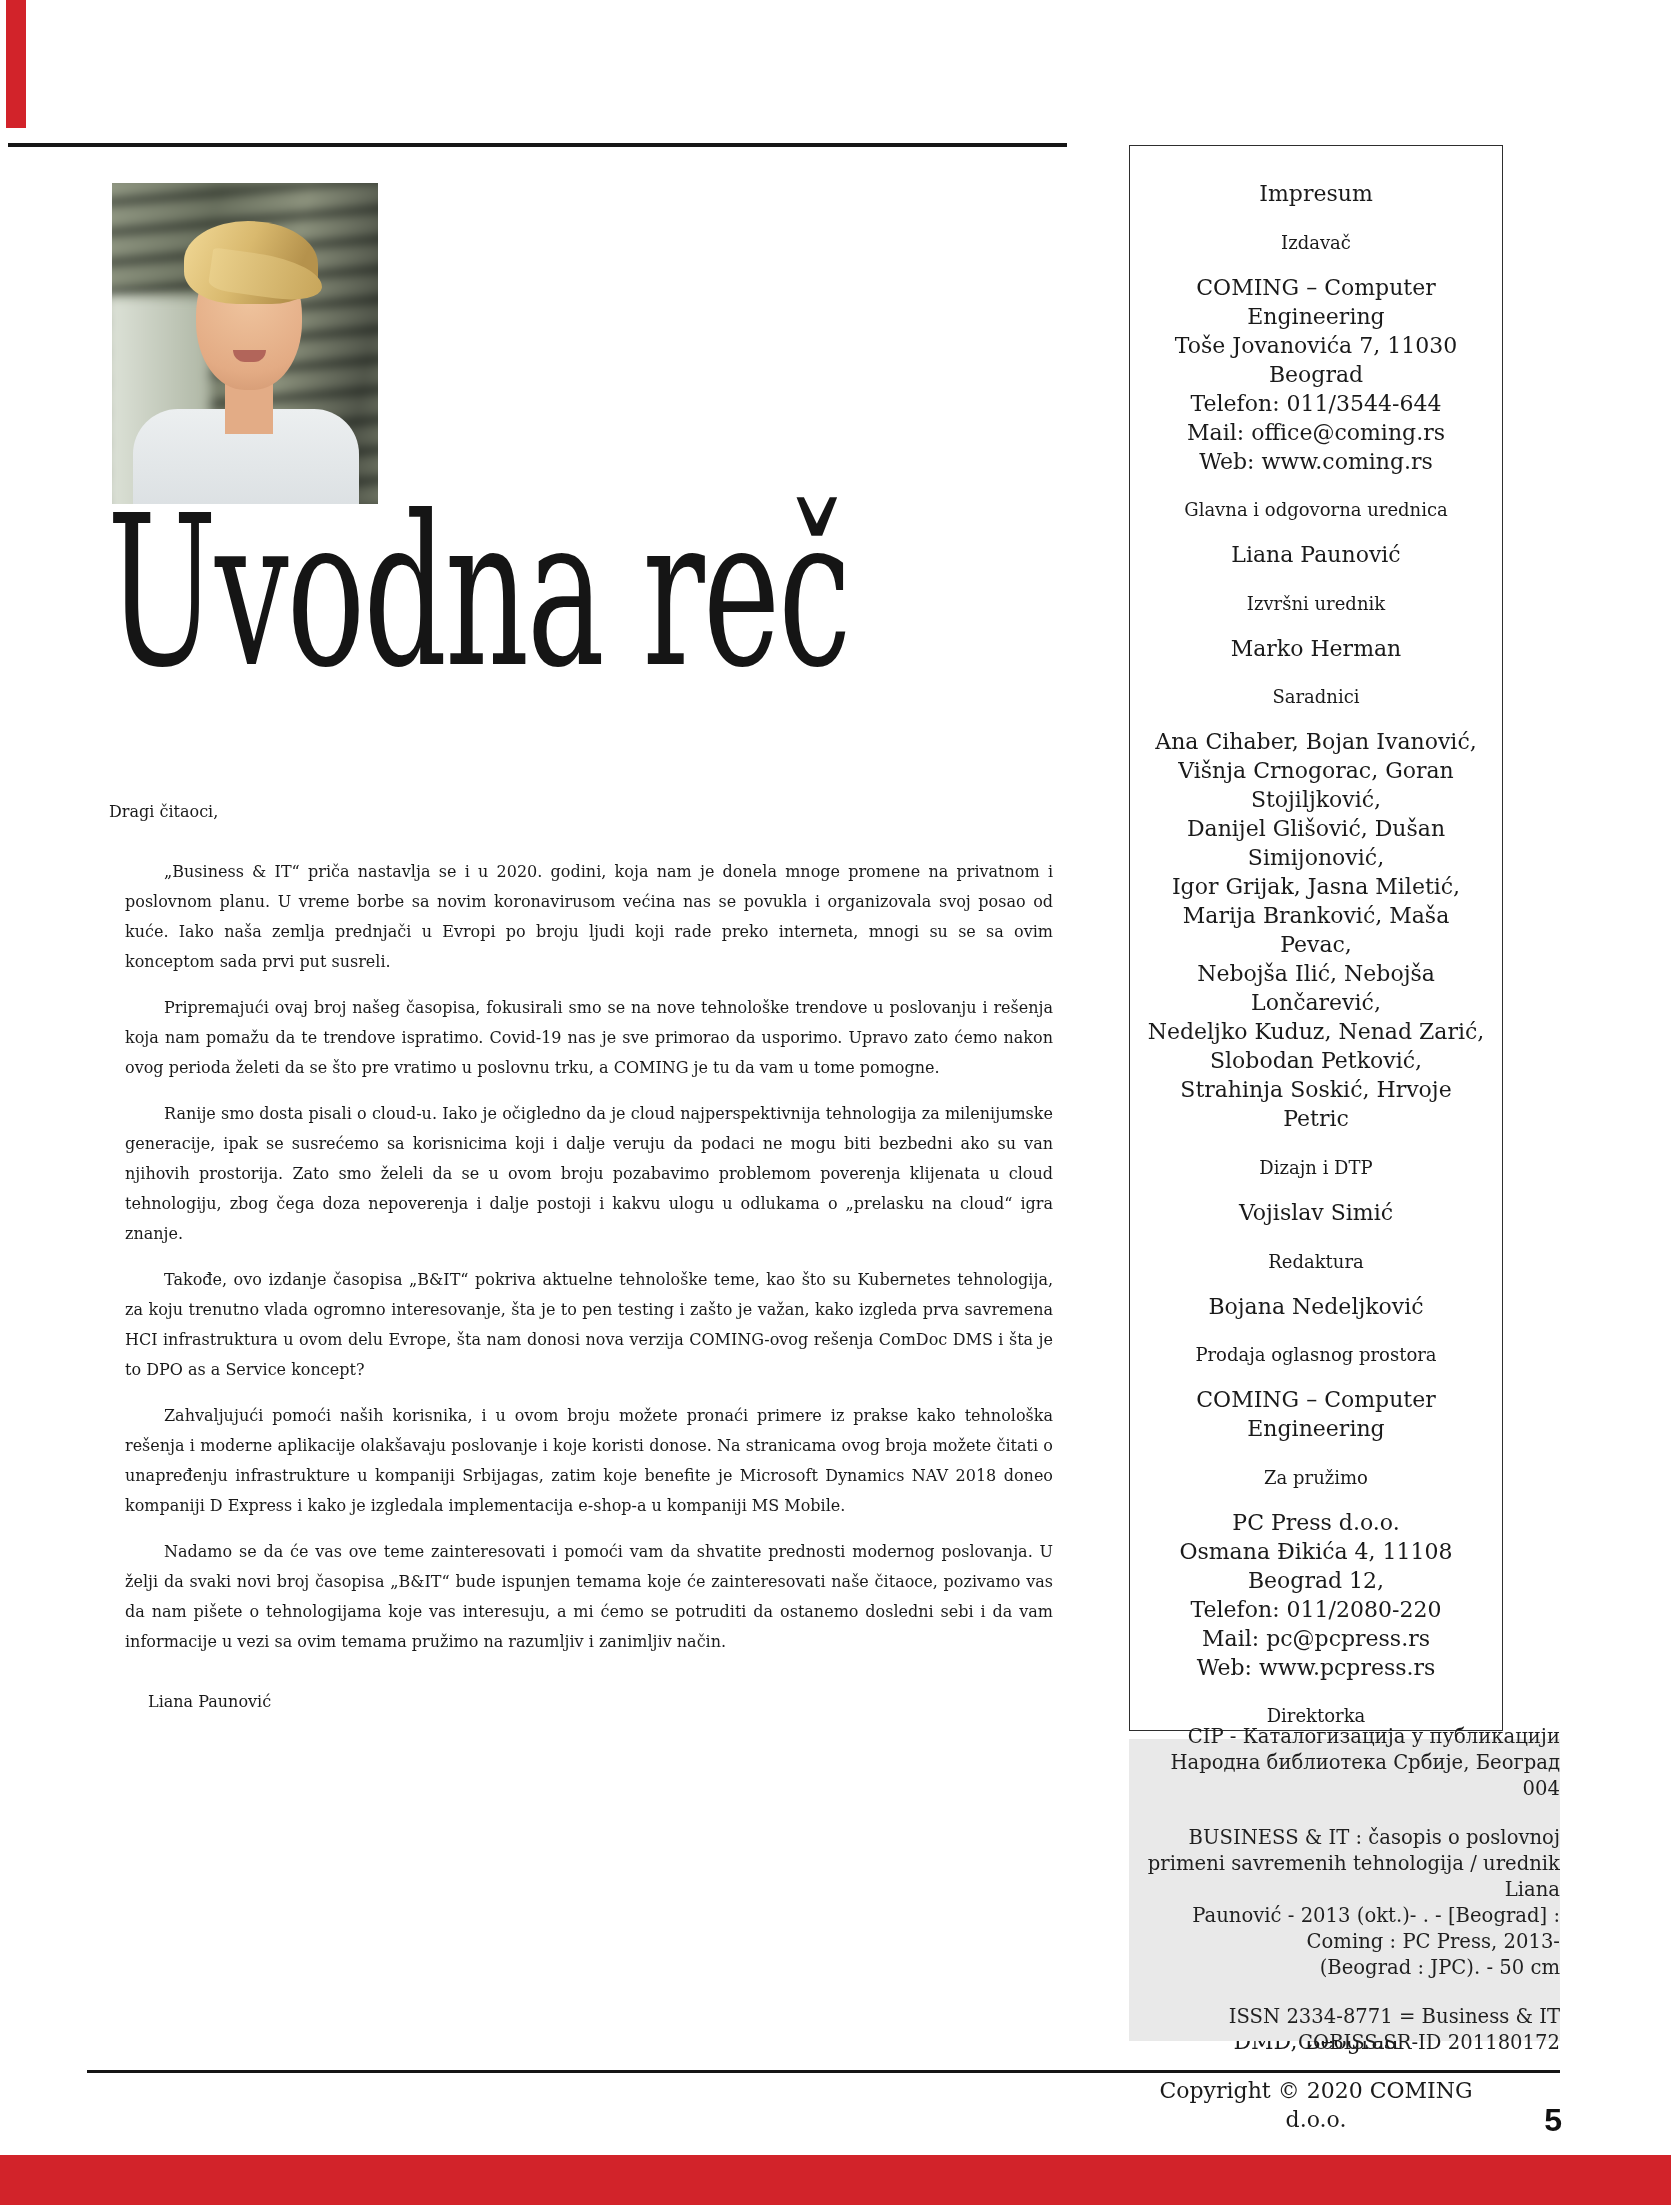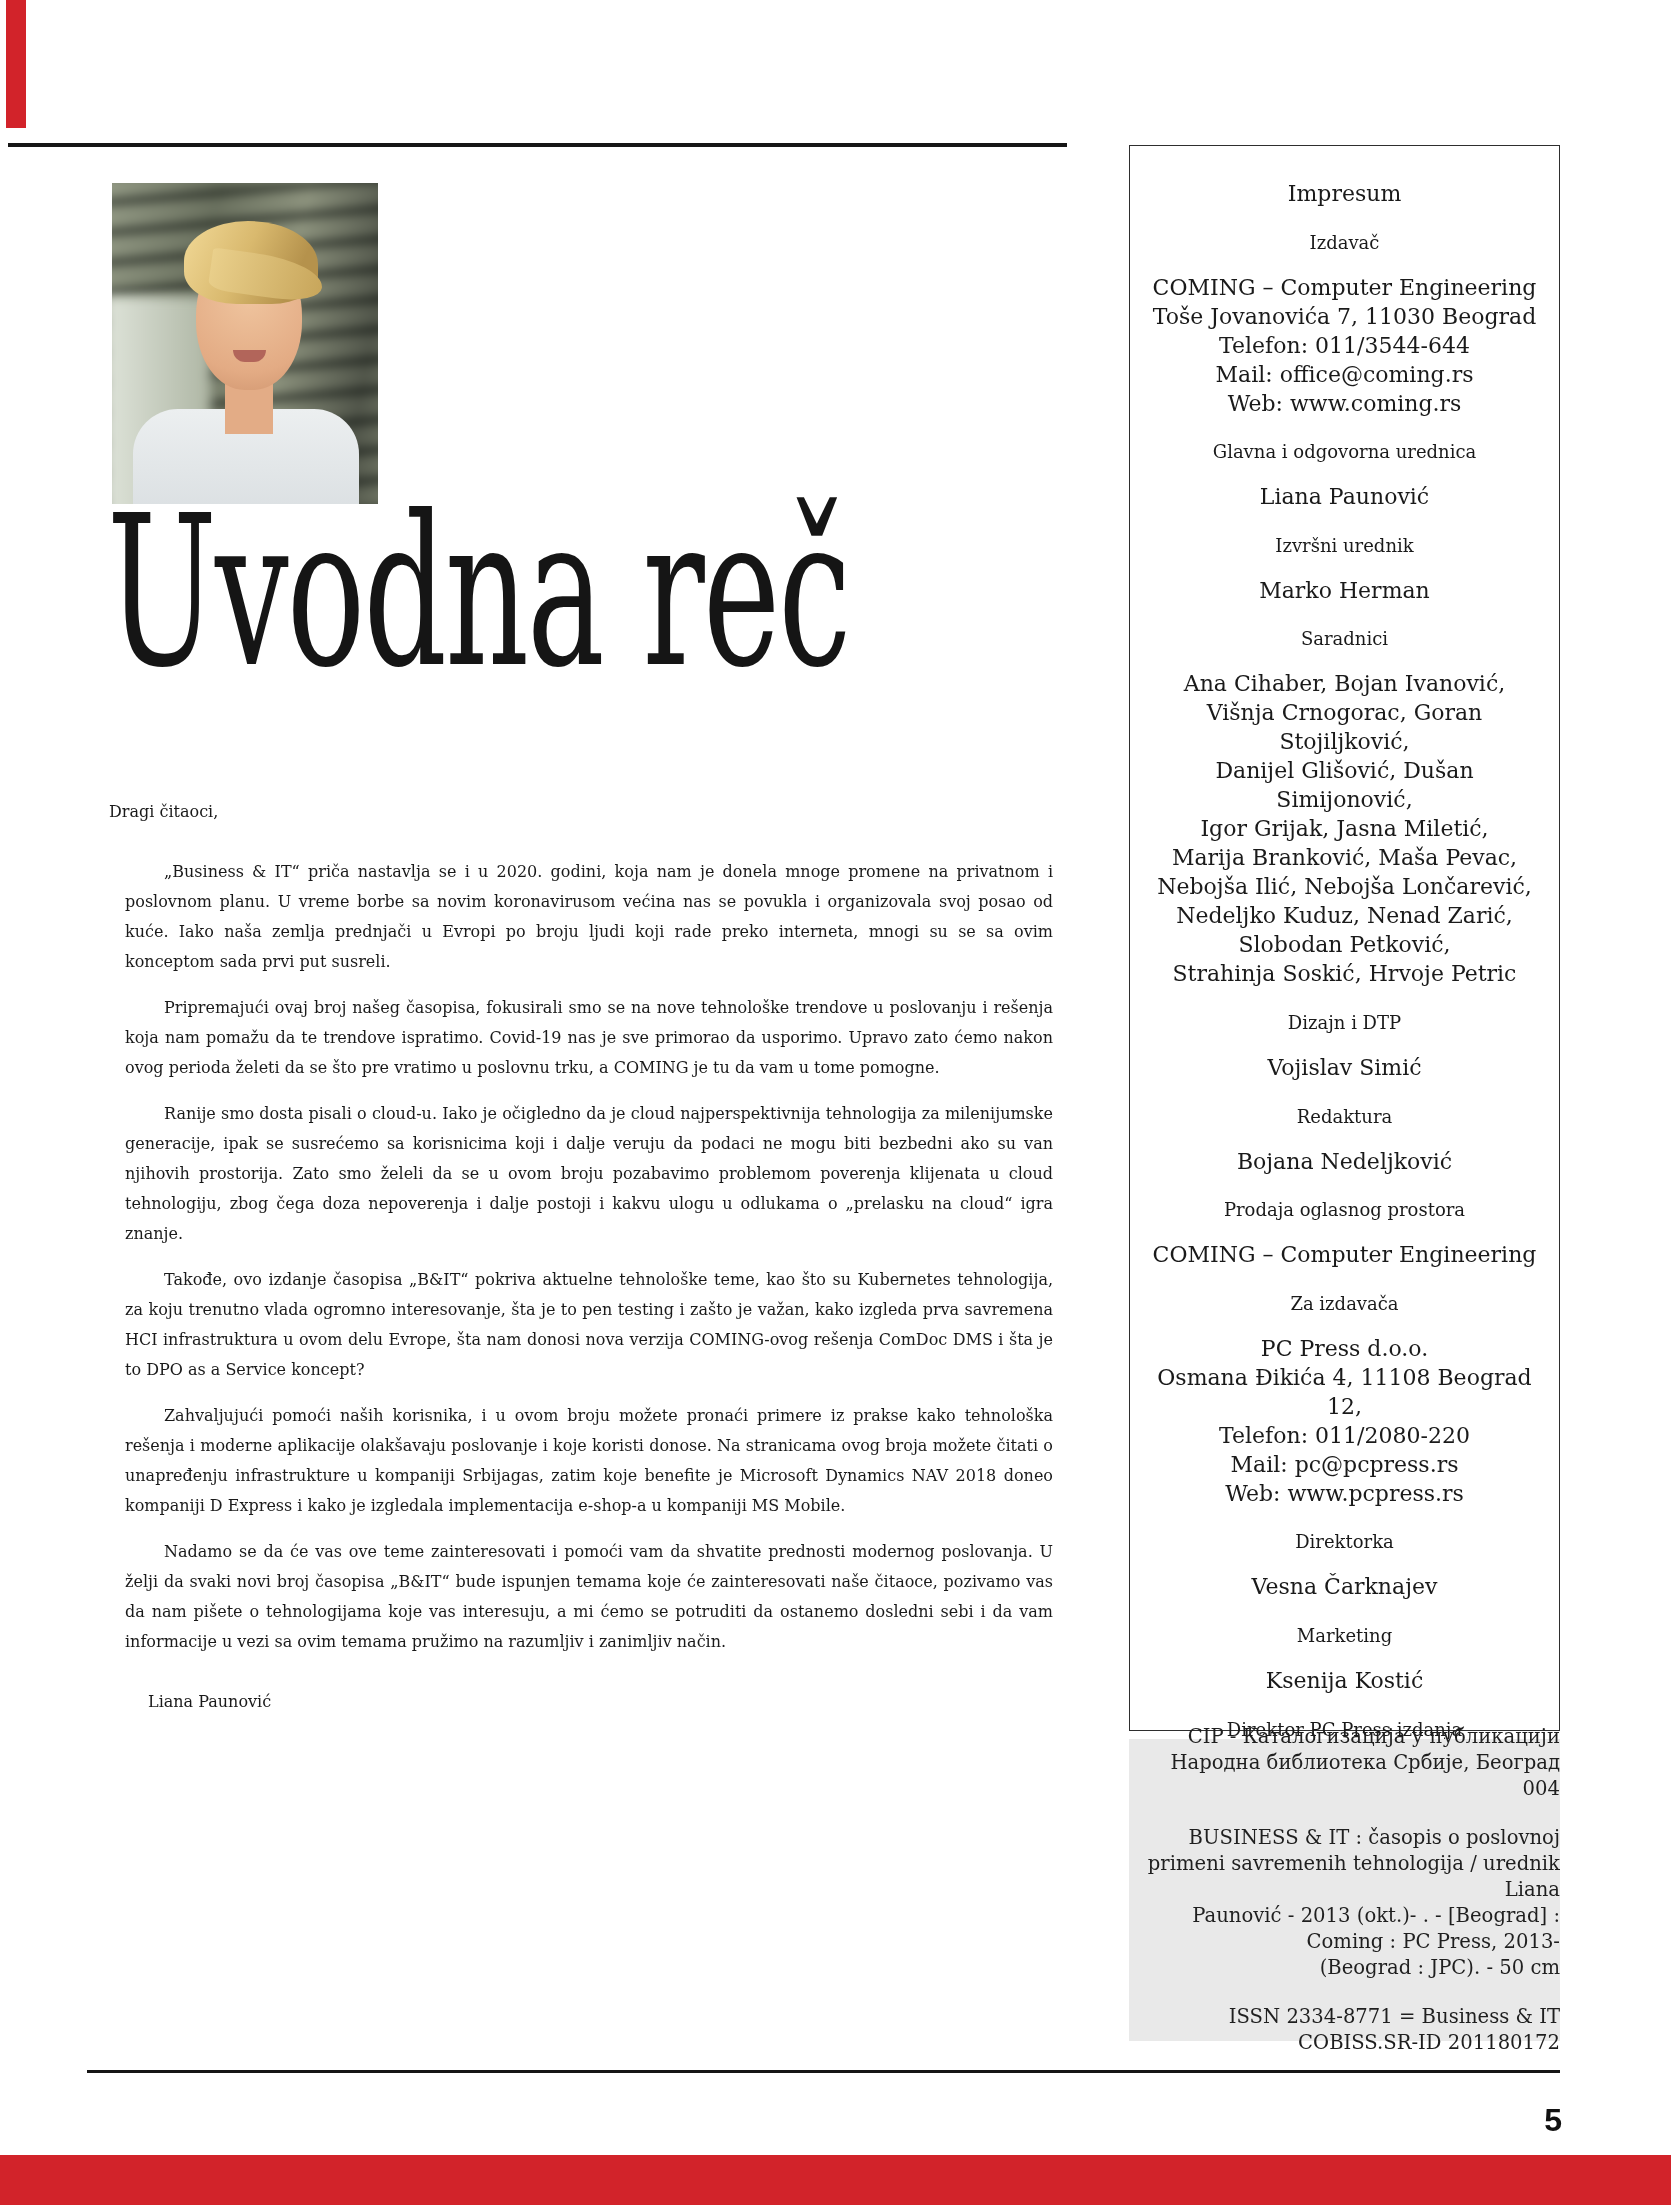--- a/index.html
+++ b/index.html
@@ -32,21 +32,21 @@
   .title{position:absolute;left:107px;top:489px;font-size:207px;line-height:1;white-space:nowrap;
          color:#151515;transform:scaleX(.63);transform-origin:0 50%;letter-spacing:-3px;}
 
   
   .body{position:absolute;left:109px;top:797px;width:960px;font-size:16px;line-height:30px;text-align:justify;}
   .salutation{margin:0 0 30px 0;text-align:left;}
   .para{margin:16px;text-indent:39px;}
   .signature{margin-top:30px;text-indent:39px;text-align:left;}
 
   
-  .impressum{position:absolute;left:1129px;top:145px;width:431px;height:1586px;box-sizing:border-box;
+  .impressum{position:absolute;left:1129px;top:145px;width:374px;height:1586px;box-sizing:border-box;
              border:1.5px solid #2e2e2e;background:#ffffff;padding:33px 16.6px 0 16.6px;
              text-align:center;font-size:22px;line-height:29px;}
   .imp-title{margin-bottom:19.6px;}
   .imp-sec{margin-bottom:19.6px;}
   .imp-sec h3{margin:16px;font-size:18px;line-height:29px;font-weight:normal;}
   .imp-sec .ln{margin:0;}
   .imp-copy{margin-top:19.6px;}
 
   
   .cip{position:absolute;left:1129px;top:1739px;width:431px;height:302px;box-sizing:border-box;
@@ -128,21 +128,21 @@
         </div>
         <div class="imp-sec">
           <h3>Redaktura</h3>
           <p class="ln">Bojana Nedeljković</p>
         </div>
         <div class="imp-sec">
           <h3>Prodaja oglasnog prostora</h3>
           <p class="ln">COMING – Computer Engineering</p>
         </div>
         <div class="imp-sec">
-          <h3>Za izdavača</h3>
+          <h3>Za pružimo</h3>
           <p class="ln">PC Press d.o.o.</p>
           <p class="ln">Osmana Đikića 4, 11108 Beograd 12,</p>
           <p class="ln">Telefon: 011/2080-220</p>
           <p class="ln">Mail: pc@pcpress.rs</p>
           <p class="ln">Web: www.pcpress.rs</p>
         </div>
         <div class="imp-sec">
           <h3>Direktorka</h3>
           <p class="ln">Vesna Čarknajev</p>
         </div>

